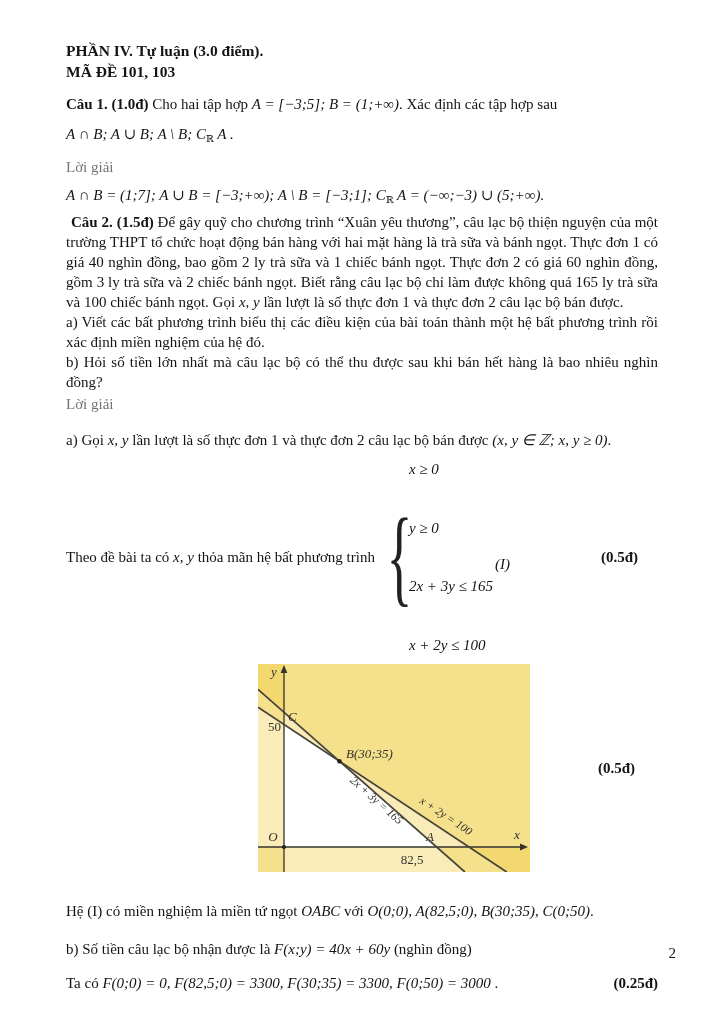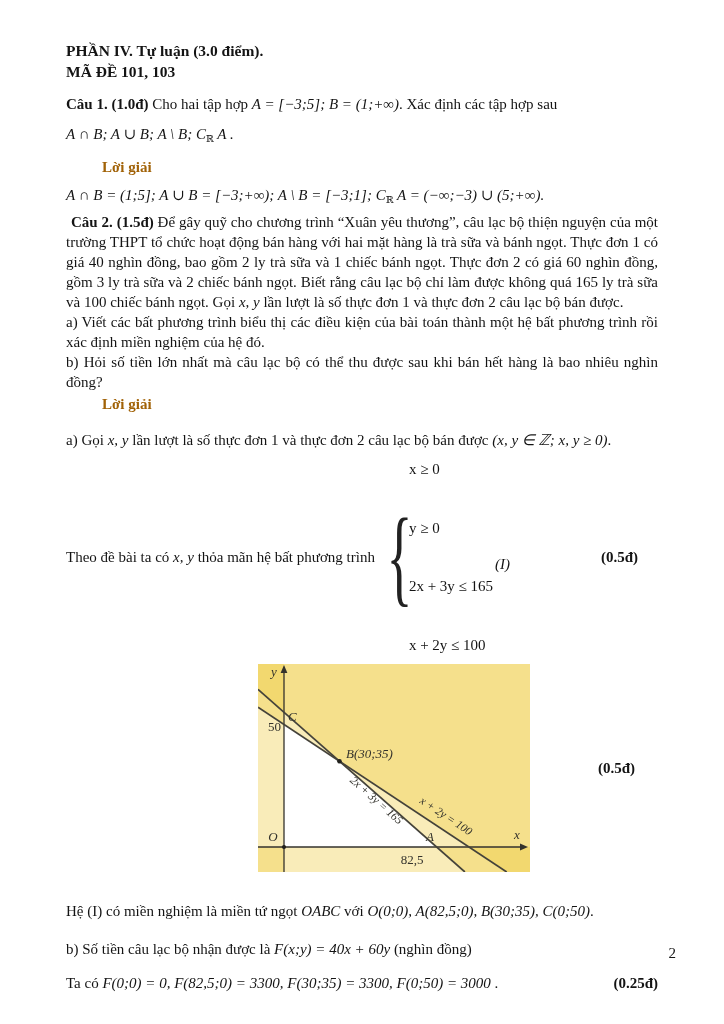--- a/index.html
+++ b/index.html
@@ -3,35 +3,35 @@
 <meta charset="utf-8">
 <style>
   html,body{margin:0;padding:0;background:#888;}
   .page{
     position:relative;width:724px;height:1024px;background:#ffffff;
     font-family:"Liberation Serif","DejaVu Serif",serif;font-size:15px;color:#141414;
     box-sizing:border-box;padding:40px 66px 0 66px;overflow:hidden;
   }
   .b{font-weight:bold;}
   .m{font-style:italic;}
-  .red{color:#a16207;font-weight:bold;margin-left:36px;}
+  .red{color:#737373;font-weight:normal;}
   .h{font-size:15.5px;font-weight:bold;line-height:21px;}
   .line{line-height:24px;}
   .jp{text-align:justify;line-height:20px;}
   .q2p{text-indent:5px;}
   .mt6{margin-top:6px;}
   .mt10{margin-top:10px;}
   sub.ds{font-size:9.5px;font-style:normal;vertical-align:-3px;}
   
   .theo-row{display:flex;align-items:center;margin-top:4px;}
   .sys{display:flex;align-items:center;margin-left:4px;}
   .brace{display:inline-block;font-family:"Liberation Serif",serif;font-size:108px;
          font-weight:400;transform:scaleX(.5);transform-origin:center;line-height:96px;
          width:30px;text-align:center;color:#222;}
-  .sys-rows{display:flex;flex-direction:column;line-height:22.5px;gap:36px;}
+  .sys-rows{display:flex;flex-direction:column;line-height:22.5px;font-style:italic;gap:36px;}
   .sys-tag{font-style:italic;margin-left:2px;margin-top:14px;}
   .score{font-weight:bold;margin-left:auto;}
   .theo-score{padding-right:20px;}
   
   .graph-wrap{position:relative;margin-top:8px;height:210px;}
   .graph-svg{position:absolute;left:192px;top:0;}
   .graph-score{position:absolute;left:532px;top:96px;font-weight:bold;}
   .g-txt{font-family:"Liberation Serif","DejaVu Serif",serif;font-size:13px;fill:#33322c;}
   .g-it{font-style:italic;}
   .g-eq{font-family:"Liberation Serif","DejaVu Serif",serif;font-size:11.5px;font-style:italic;fill:#33322c;}
@@ -50,21 +50,21 @@
   <div class="line mt10">
     <span class="b">Câu 1. (1.0đ)</span><span> Cho hai tập hợp </span><span class="m">A = [−3;5]; B = (1;+∞)</span><span>. Xác định các tập hợp sau</span>
   </div>
   <div class="line mt6">
     <span class="m">A ∩ B; A ∪ B; A \ B; C</span><sub class="ds">ℝ</sub><span class="m"> A .</span>
   </div>
 
   <div class="red mt6" style="line-height:20px;">Lời giải</div>
 
   <div class="line mt6">
-    <span class="m">A ∩ B = (1;5]; A ∪ B = [−3;+∞); A \ B = [−3;1]; C</span><sub class="ds">ℝ</sub><span class="m"> A = (−∞;−3) ∪ (5;+∞).</span>
+    <span class="m">A ∩ B = (1;7]; A ∪ B = [−3;+∞); A \ B = [−3;1]; C</span><sub class="ds">ℝ</sub><span class="m"> A = (−∞;−3) ∪ (5;+∞).</span>
   </div>
 
   <div class="jp q2p">
     <span class="b">Câu 2. (1.5đ)</span><span> Để gây quỹ cho chương trình “Xuân yêu thương”, câu lạc bộ thiện nguyện của một trường THPT tổ chức hoạt động bán hàng với hai mặt hàng là trà sữa và bánh ngọt. Thực đơn 1 có giá 40 nghìn đồng, bao gồm 2 ly trà sữa và 1 chiếc bánh ngọt. Thực đơn 2 có giá 60 nghìn đồng, gồm 3 ly trà sữa và 2 chiếc bánh ngọt. Biết rằng câu lạc bộ chỉ làm được không quá 165 ly trà sữa và 100 chiếc bánh ngọt. Gọi </span><span class="m">x, y</span><span> lần lượt là số thực đơn 1 và thực đơn 2 câu lạc bộ bán được.</span>
   </div>
   <div class="jp">a) Viết các bất phương trình biểu thị các điều kiện của bài toán thành một hệ bất phương trình rồi xác định miền nghiệm của hệ đó.</div>
   <div class="jp">b) Hỏi số tiền lớn nhất mà câu lạc bộ có thể thu được sau khi bán hết hàng là bao nhiêu nghìn đồng?</div>
 
   <div class="red" style="line-height:20px;margin-top:2px;">Lời giải</div>
 

